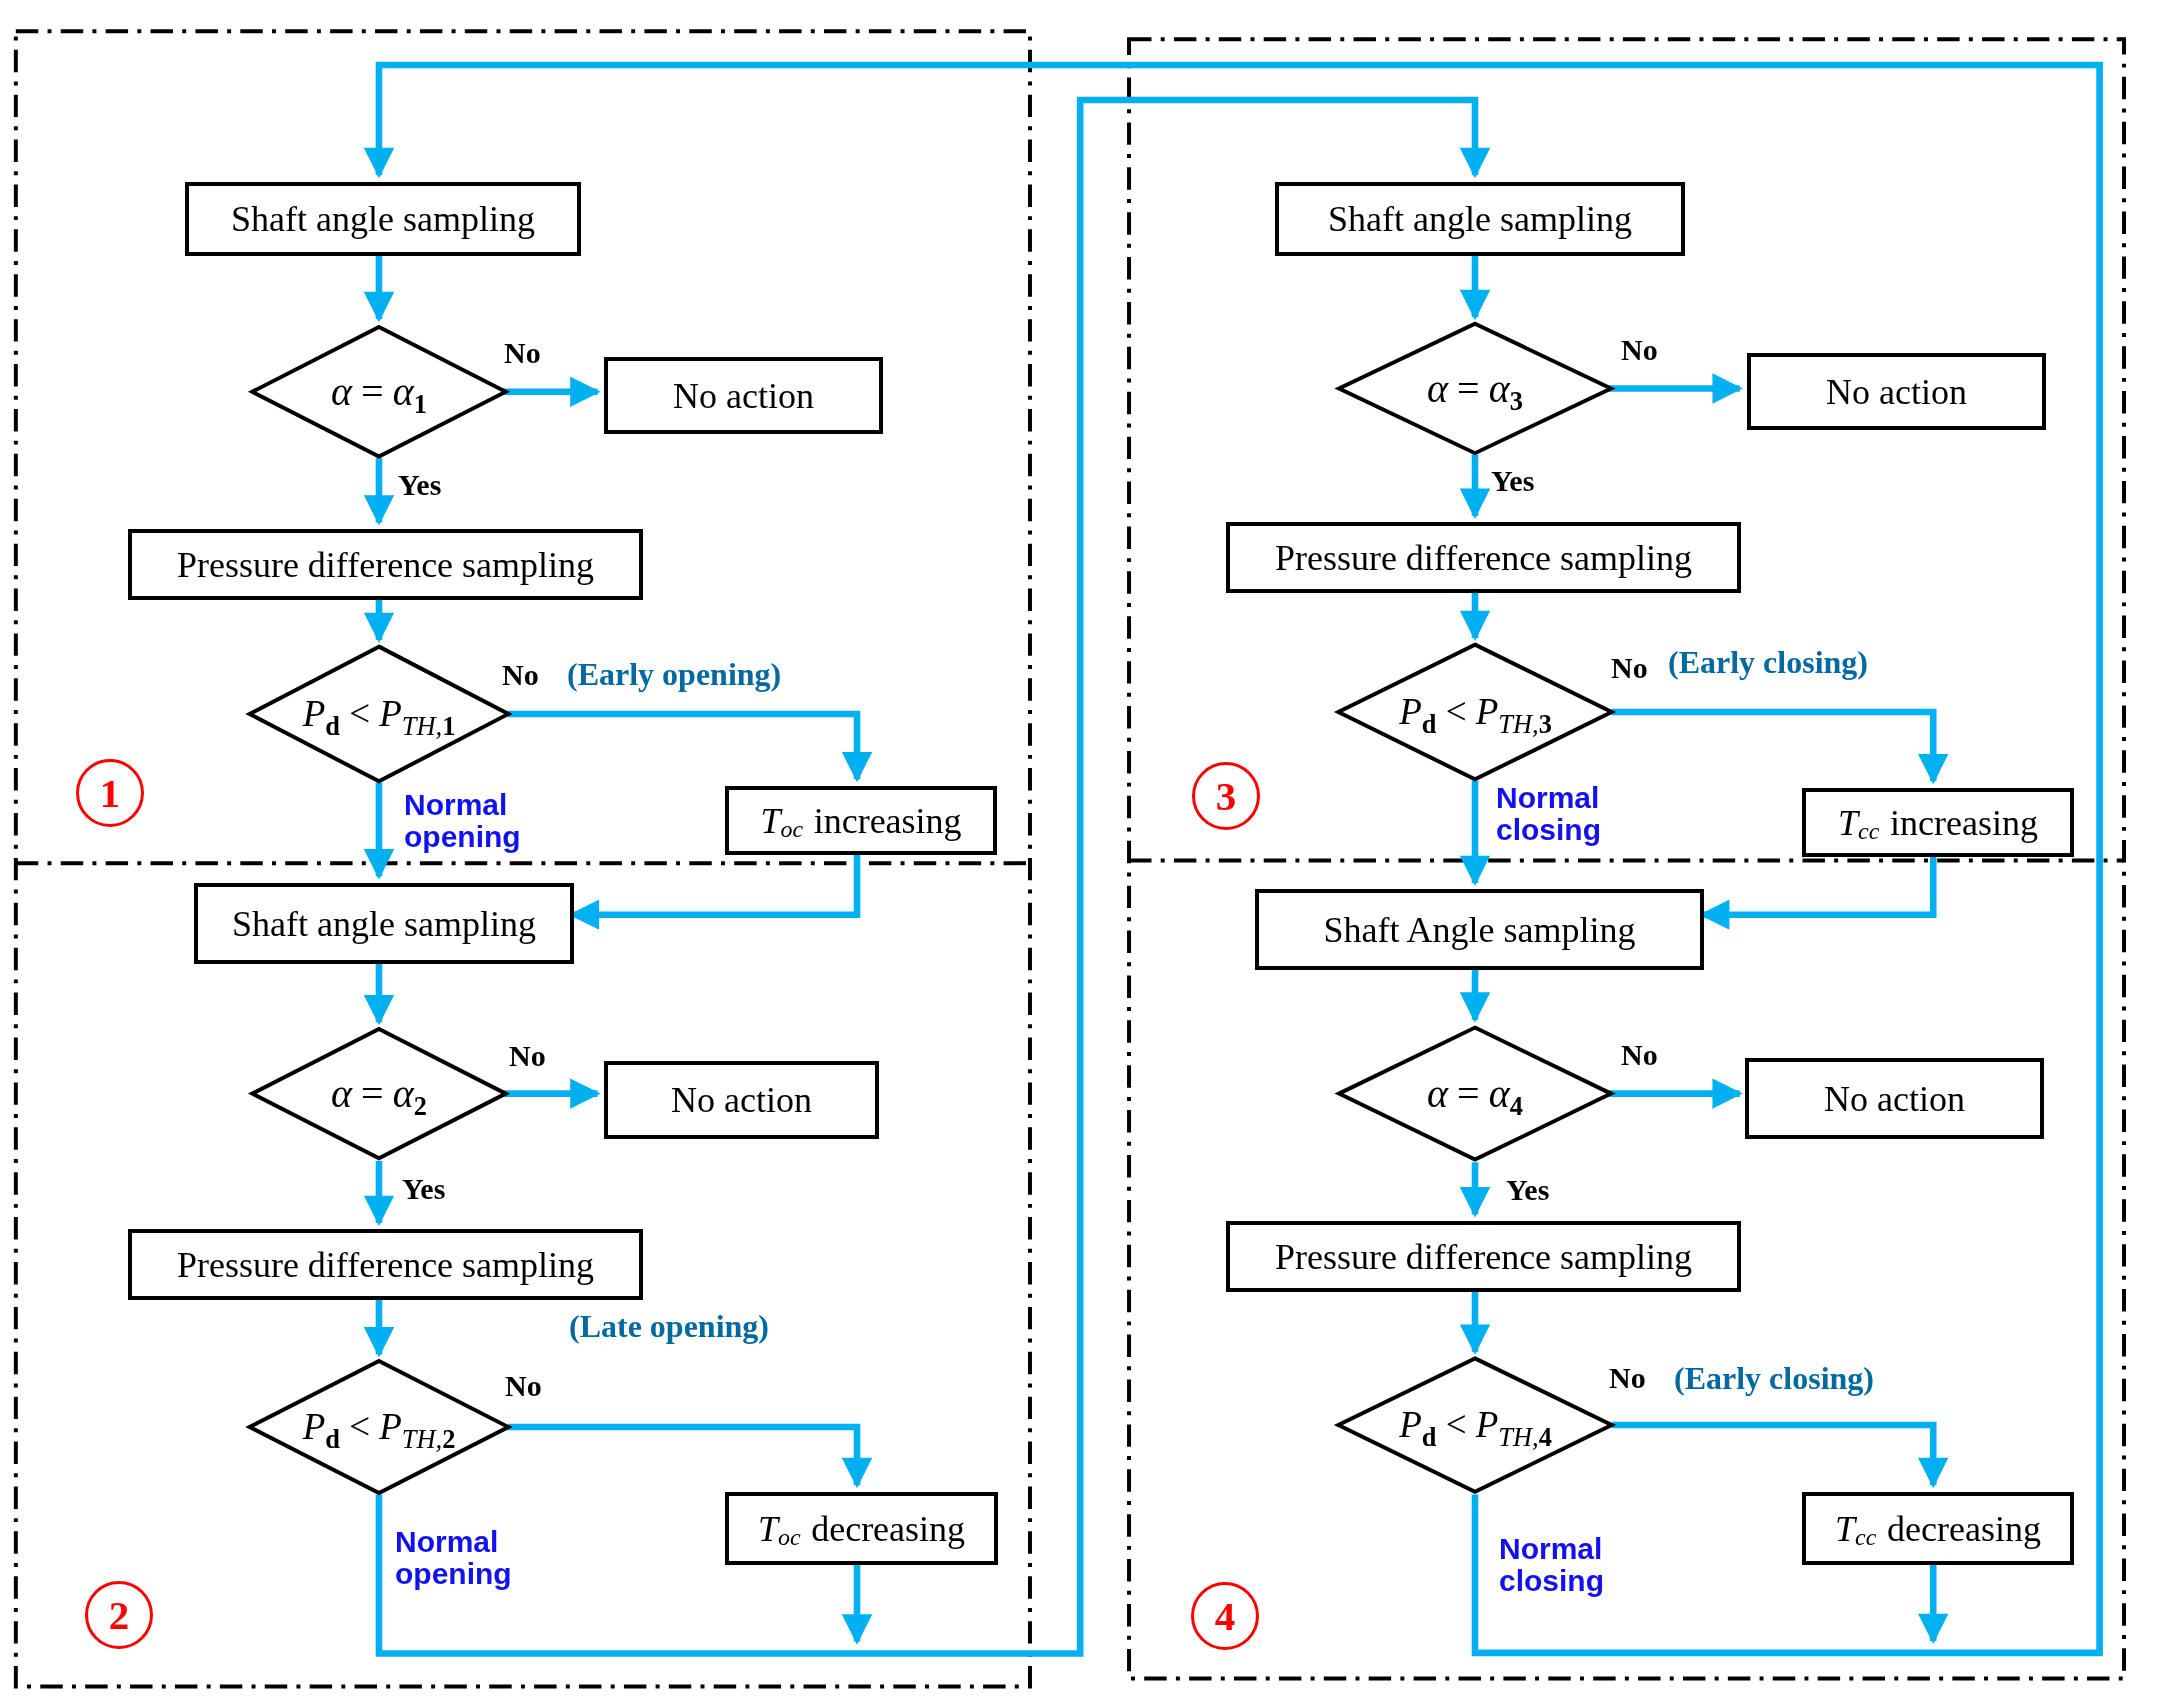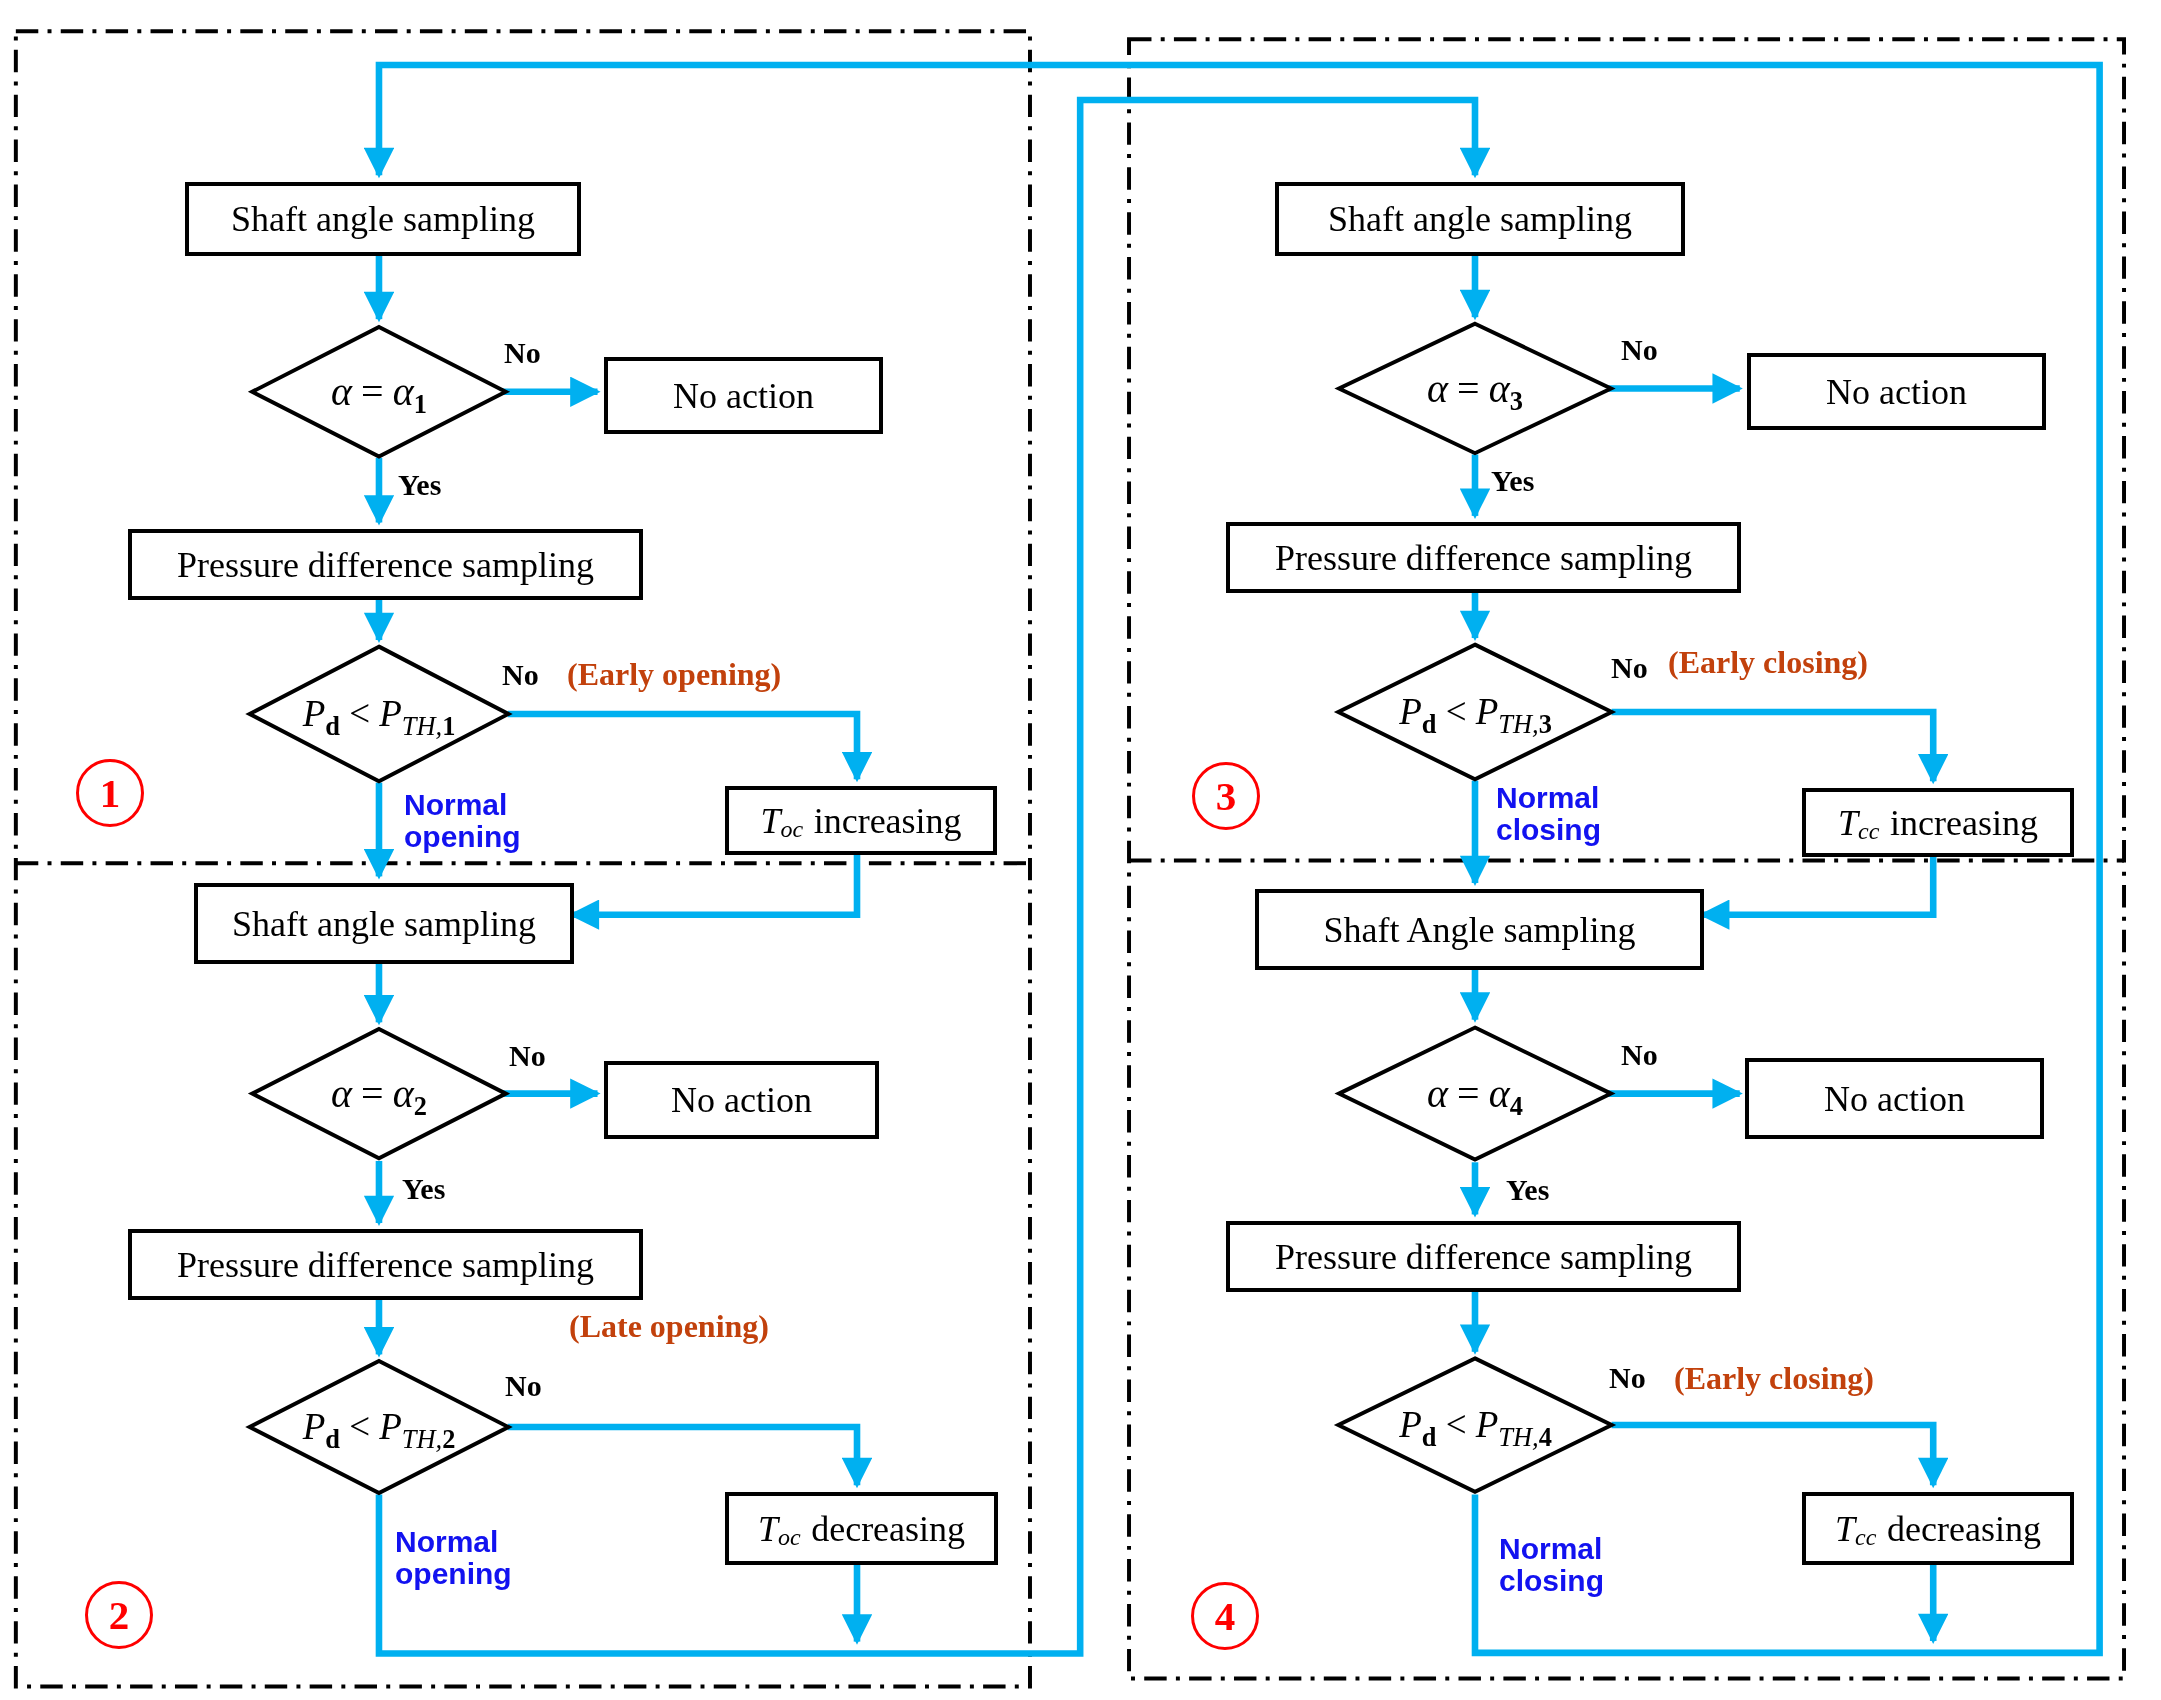--- a/index.html
+++ b/index.html
@@ -14,21 +14,21 @@
   .cond .op{margin:0 9.2px;font-style:normal;}
   .cond sub{font-size:26.4px;line-height:0;position:relative;top:12px;}
   .cond sub .bnum{font-weight:bold;font-style:normal;}
   .cond sub .bsub{font-weight:bold;font-style:normal;}
   .cond sub .itsub{font-style:italic;}
   .timer{font-size:36px;}
   .timer .it{font-style:italic;}
   .timer sub{font-size:24px;line-height:0;position:relative;top:8px;font-style:italic;}
   .timer .word{margin-left:10.6px;}
   .lbl{position:absolute;font-weight:bold;font-size:30px;white-space:nowrap;text-align:right;}
-  .lbl-red{color:#c2410c;font-size:32px;}
+  .lbl-red{color:#0369a1;font-size:32px;}
   .lbl-blue{position:absolute;color:#1212F0;font-weight:bold;font-size:30px;line-height:1.08;
             font-family:"Liberation Sans",sans-serif;white-space:nowrap;}
   .badge{position:absolute;width:62px;height:62px;border:3.3px solid #FF0000;border-radius:50%;
          color:#FF0000;display:flex;align-items:center;justify-content:center;
          font-size:41px;font-weight:bold;}
 </style>
 </head>
 <body>
 
 <div id="stage">

